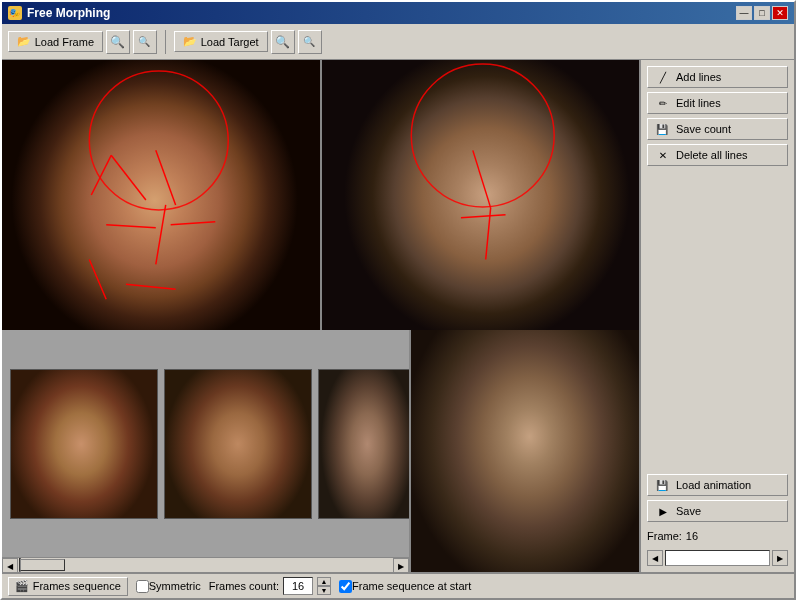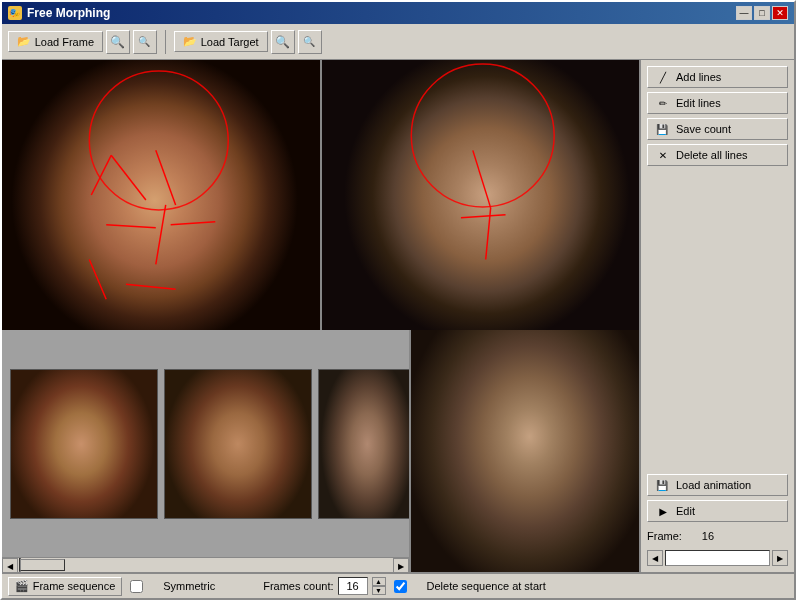--- a/index.html
+++ b/index.html
@@ -181,21 +181,21 @@
     }
     .right-btn-icon {
       font-size: 10px;
       width: 14px;
       text-align: center;
     }
     .large-spacer { flex: 1; }
     .frame-row {
       display: flex;
       align-items: center;
-      gap: 20px;
+      gap: 4px;
       margin-top: 4px;
     }
     .frame-label {
       font-size: 11px;
     }
     .nav-area {
       display: flex;
       align-items: center;
       gap: 2px;
       margin-top: 4px;
@@ -223,34 +223,33 @@
       border-top: 2px solid #888;
       display: flex;
       align-items: center;
       padding: 0 6px;
       gap: 8px;
       flex-shrink: 0;
     }
     .checkbox-group {
       display: flex;
       align-items: center;
-      gap: 20px;
+      gap: 0;
     }
     .checkbox-group input[type=checkbox] {
       width: 13px;
       height: 13px;
     }
     .status-label {
       font-size: 11px;
     }
     .frames-count-group {
       display: flex;
       align-items: center;
       gap: 4px;
-      margin-left: 40px;
     }
     .frames-input {
       width: 30px;
       height: 18px;
       border: 1px inset #888;
       background: #fff;
       font-size: 11px;
       text-align: center;
       padding: 0 2px;
     }
@@ -467,53 +466,53 @@
       </button>
 
       <div class="large-spacer"></div>
 
       <button class="right-btn">
         <span class="right-btn-icon">💾</span>
         <span>Load animation</span>
       </button>
       <button class="right-btn">
         <span class="right-btn-icon">▶</span>
-        <span>Edit</span>
+        <span>Save</span>
       </button>
 
       <div class="frame-row">
         <span class="frame-label">Frame:</span>
         <span class="frame-label">16</span>
       </div>
       <div class="nav-area">
         <div class="nav-arrow">◀</div>
         <div class="nav-track"></div>
         <div class="nav-arrow">▶</div>
       </div>
     </div>
   </div>
 
   <div class="status-bar">
     <button class="win-btn" style="padding:2px 6px; font-size:11px;">
       <span>🎬</span>
-      <span>Frame sequence</span>
+      <span>Frames sequence</span>
     </button>
 
     <div class="checkbox-group">
       <input type="checkbox" id="symmetric" style="">
       <label for="symmetric" class="status-label">Symmetric</label>
     </div>
 
     <div class="frames-count-group">
       <span class="status-label">Frames count:</span>
       <input type="text" class="frames-input" value="16" style="">
       <div class="spinner">
         <div class="spin-btn">▲</div>
         <div class="spin-btn">▼</div>
       </div>
     </div>
 
     <div class="checkbox-group">
       <input type="checkbox" id="createAtStart" checked="" style="">
-      <label for="createAtStart" class="status-label">Delete sequence at start</label>
+      <label for="createAtStart" class="status-label">Frame sequence at start</label>
     </div>
   </div>
 </div>
 
 </body></html>

